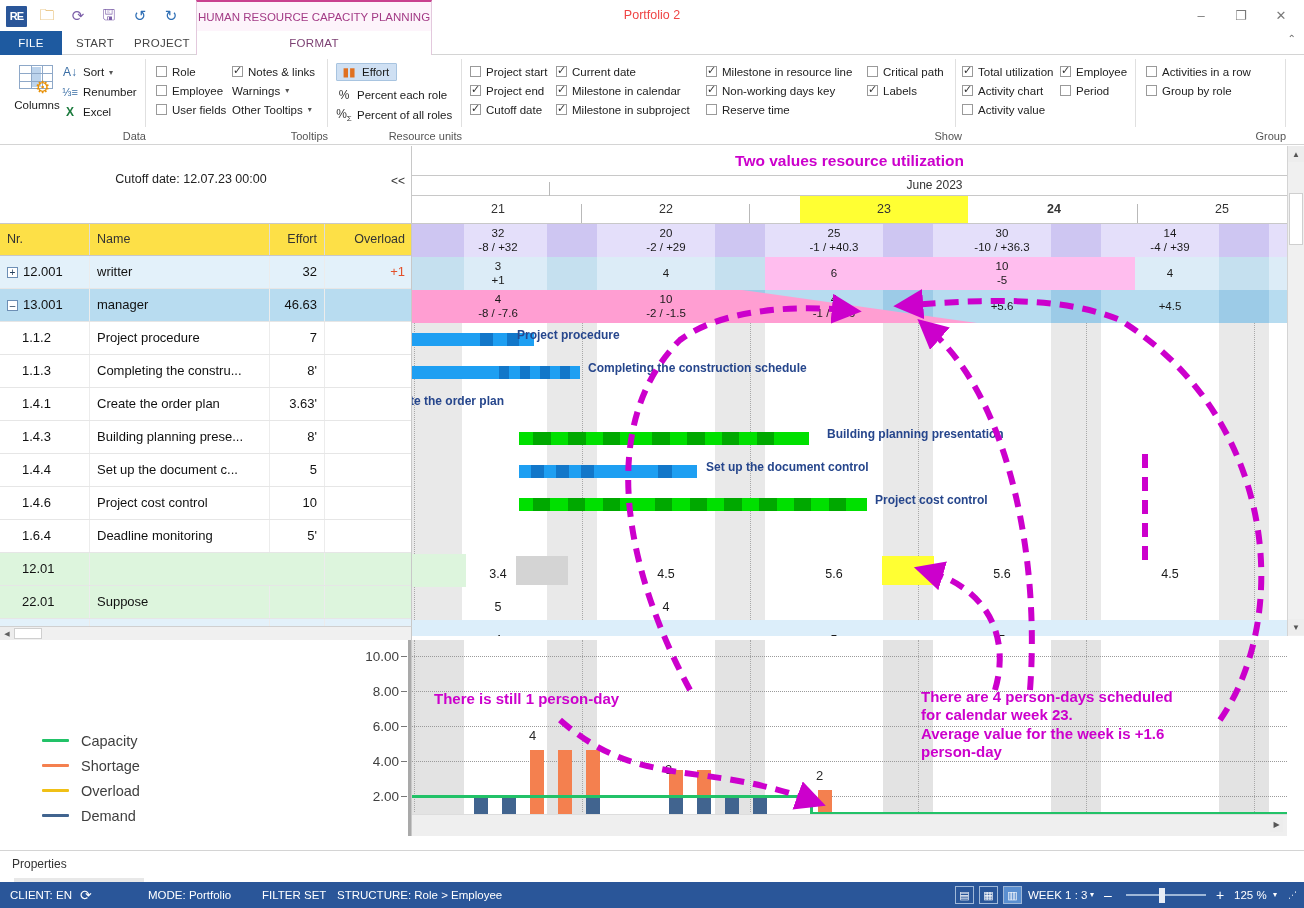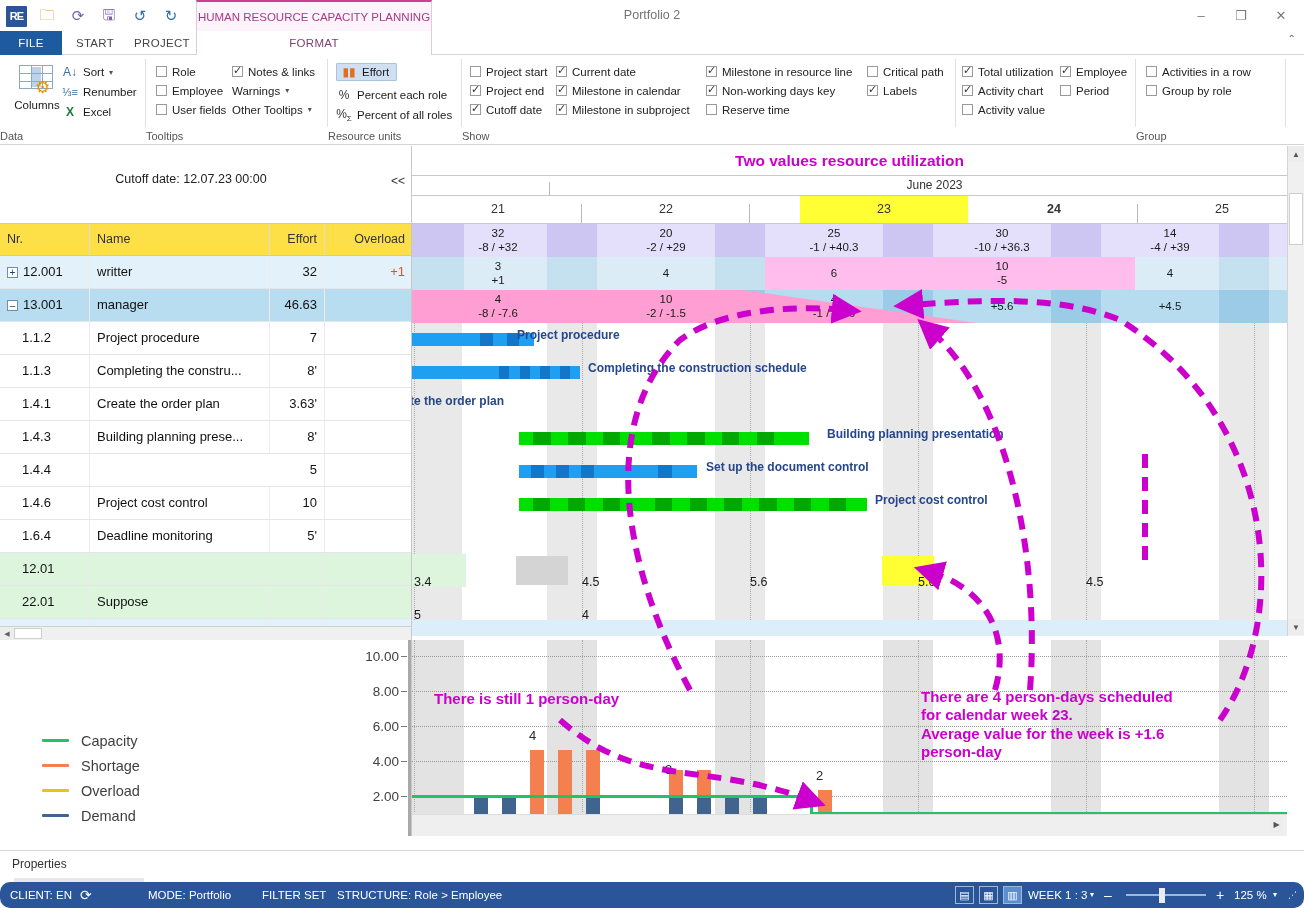--- a/index.html
+++ b/index.html
@@ -14,42 +14,42 @@
   
   .titlebar { position:absolute; left:0; top:0; width:1304px; height:32px; background:#ffffff; }
   .qat { position:absolute; left:6px; top:3px; display:flex; align-items:center; gap:9px; height:26px; }
   .qat .ic { width:22px; height:22px; display:flex; align-items:center; justify-content:center; font-size:15px; }
   .applogo { width:21px; height:21px; background:#2a5699; color:#fff; font-size:11px; font-weight:bold;
              display:flex; align-items:center; justify-content:center; border-radius:1px; letter-spacing:-1px;}
   .ctxtab { position:absolute; left:196px; top:0px; width:236px; height:31px; background:#fdf4fb;
             border-left:1px solid #e3c9dd; border-right:1px solid #e3c9dd; border-top:2px solid #c9418f;
             display:flex; align-items:center; justify-content:center; color:#a33b86; font-size:11.5px; }
   .wintitle { position:absolute; left:0; top:0; width:1304px; height:31px; line-height:31px;
-              text-align:center; color:#737373; font-size:12.5px; }
+              text-align:center; color:#ef4444; font-size:12.5px; }
   .winbtns { position:absolute; right:4px; top:0; height:31px; display:flex; align-items:center; gap:2px; }
   .winbtn { width:38px; height:28px; display:flex; align-items:center; justify-content:center;
             color:#7a7a7a; font-size:13px; }
 
   
   .tabbar { position:absolute; left:0; top:31px; width:1304px; height:24px; background:#fff;
             border-bottom:1px solid #d4d4d4; }
   .tab { position:absolute; top:0; height:24px; line-height:24px; text-align:center; font-size:11.5px;
          color:#444; letter-spacing:0.3px; }
   .tab.file { left:0; width:62px; background:#1e5aa0; color:#fff; }
   .tab.t1 { left:62px; width:66px; }
   .tab.t2 { left:128px; width:68px; }
   .tab.t3 { left:196px; width:236px; background:#fff; border-left:1px solid #e3c9dd;
             border-right:1px solid #e3c9dd; color:#7b3f72; }
   .collapse-ribbon { position:absolute; right:8px; top:33px; font-size:10px; color:#666; }
 
   
   .ribbon { position:absolute; left:0; top:55px; width:1304px; height:90px; background:#fff;
             border-bottom:1px solid #d4d4d4; }
   .rgroup { position:absolute; top:0; height:88px; }
-  .rgroup .glabel { position:absolute; bottom:1px; width:100%; text-align:left; font-size:11px; color:#555; }
+  .rgroup .glabel { position:absolute; bottom:1px; width:100%; text-align:right; font-size:11px; color:#555; }
   .rgroup .gsep { position:absolute; right:0; top:4px; bottom:16px; width:1px; background:#e0e0e0; }
 
   .cb { display:flex; align-items:center; gap:5px; font-size:11.5px; color:#222; height:19px; white-space:nowrap;}
   .box { width:11px; height:11px; border:1px solid #9a9a9a; background:#fff; display:inline-block;
          position:relative; flex:0 0 auto; }
   .box.on::after { content:"✓"; position:absolute; left:0px; top:-4px; font-size:11px; color:#333; line-height:15px;}
 
   .bigbtn { position:absolute; display:flex; flex-direction:column; align-items:center; width:62px; }
   .colicon { width:40px; height:36px; position:relative; margin-top:4px; }
   .colicon .grid { position:absolute; left:2px; top:2px; width:34px; height:24px; border:1px solid #8ea8c8; background:#fff;}
@@ -121,21 +121,21 @@
   .urow { position:absolute; left:0; width:875px; }
   .ucell { position:absolute; top:0; bottom:0; display:flex; flex-direction:column; align-items:center;
            justify-content:center; font-size:11.5px; color:#1a1a1a; line-height:1.15; }
   .vsep { position:absolute; top:0; bottom:0; width:1px; background:#bdbdbd; }
 
   .gridrow { position:absolute; left:0; width:875px; height:33px; }
   .bar { position:absolute; height:13px; top:10px; }
   .blabel { position:absolute; font-size:12px; font-weight:bold; color:#26468c; white-space:nowrap; top:5px;}
 
   .numrow { position:absolute; left:0; width:875px; height:33px; font-size:12.5px; color:#1a1a1a; }
-  .numcell { position:absolute; top:12px; height:33px; line-height:33px; }
+  .numcell { position:absolute; top:4px; height:33px; line-height:33px; text-align:center; }
 
   .gvscroll { position:absolute; right:0; top:0; width:17px; height:490px; background:#f0f0f0;
               border-left:1px solid #d4d4d4; }
   .gvscroll .ar { position:absolute; left:0; width:16px; height:16px; background:#ededed; display:flex;
                   align-items:center; justify-content:center; font-size:8px; color:#555; }
   .gvscroll .thm { position:absolute; left:1px; top:47px; width:14px; height:52px; background:#fff;
                    border:1px solid #cfcfcf; }
 
   
   .bchart { position:absolute; left:0; top:494px; width:875px; height:196px; background:#efefef;
@@ -151,21 +151,21 @@
   
   .ann { position:absolute; color:#cc00cc; font-weight:bold; font-size:15px; line-height:1.22; white-space:pre-line; }
   .svgo { position:absolute; left:0; top:0; width:1304px; height:908px; pointer-events:none; }
 
   
   .propsbar { position:absolute; left:0; top:850px; width:1304px; height:32px; background:#fff;
               border-top:1px solid #d4d4d4; }
   .propslbl { position:absolute; left:12px; top:6px; font-size:12px; color:#333; }
   .propstab { position:absolute; left:14px; top:27px; width:130px; height:5px; background:#e8e8e8; }
   .statusbar { position:absolute; left:0; top:882px; width:1304px; height:26px; background:#2a5699;
-               color:#fff; font-size:11.5px;border-radius:10px; }
+               color:#fff; font-size:11.5px; }
   .sb { position:absolute; top:0; height:26px; line-height:26px; white-space:nowrap; }
   .sbicon { position:absolute; top:4px; width:19px; height:18px; border:1px solid #9fb8d8; color:#fff;
             display:flex; align-items:center; justify-content:center; font-size:11px; }
   .zslider { position:absolute; top:12px; height:2px; background:#9fb8d8; }
   .zthumb { position:absolute; top:6px; width:6px; height:15px; background:#e8edf5; }
 </style>
 </head>
 <body>
 
 <div class="titlebar">
@@ -431,20 +431,21 @@
       <div class="td ov"></div>
     </div>
     <div class="trow" style="top:165px;">
       <div class="td nr" style="padding-left:22px;">1.4.3</div>
       <div class="td nm">Building planning prese...</div>
       <div class="td ef">8'</div>
       <div class="td ov"></div>
     </div>
     <div class="trow" style="top:198px;">
       <div class="td nr" style="padding-left:22px;">1.4.4</div>
+      <div class="td nm">Set up the document c...</div>
       <div class="td ef">5</div>
       <div class="td ov"></div>
     </div>
     <div class="trow" style="top:231px;">
       <div class="td nr" style="padding-left:22px;">1.4.6</div>
       <div class="td nm">Project cost control</div>
       <div class="td ef">10</div>
       <div class="td ov"></div>
     </div>
     <div class="trow" style="top:264px;">

